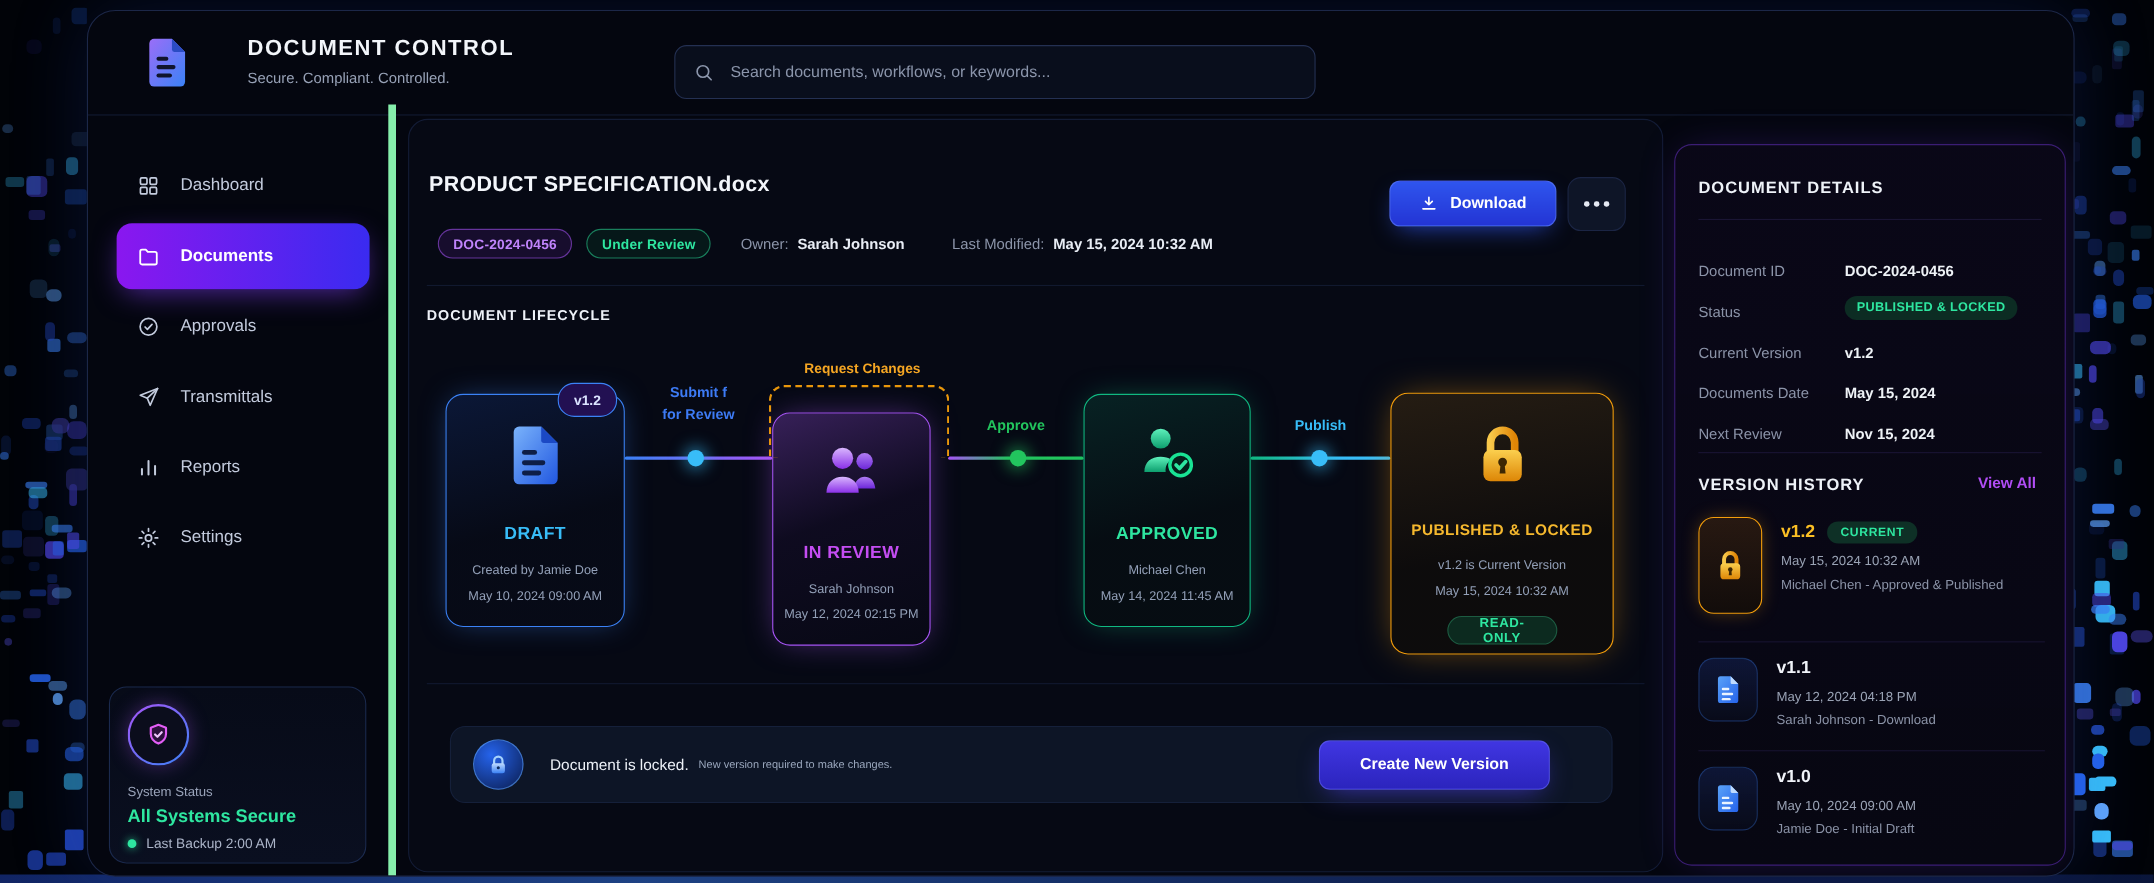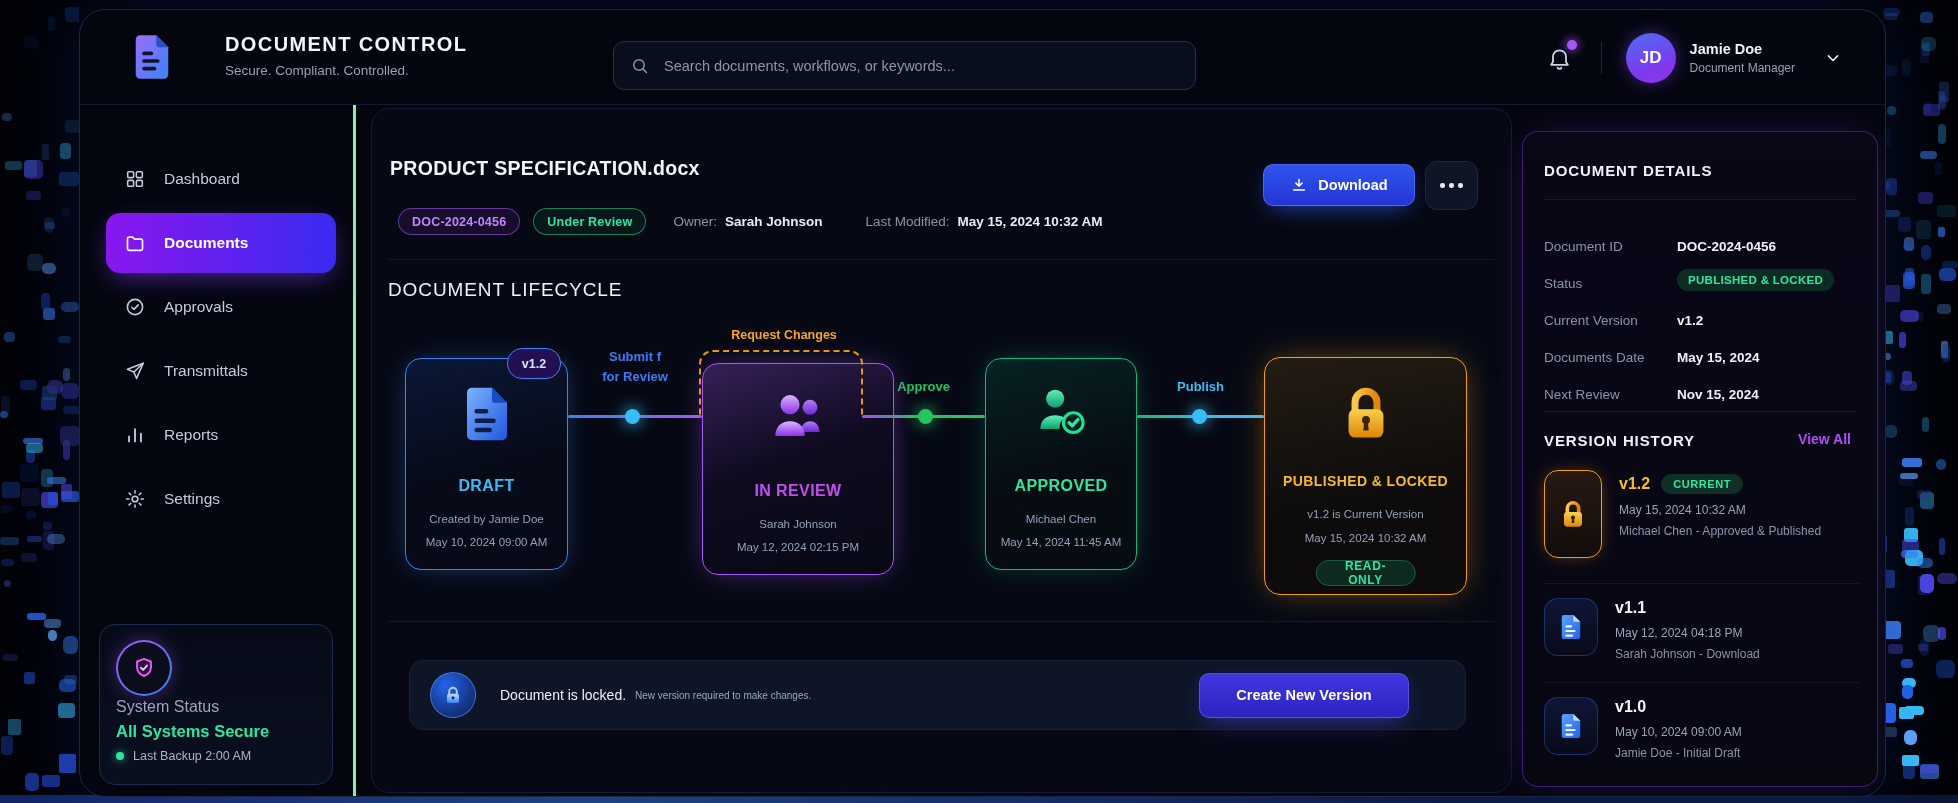--- a/index.html
+++ b/index.html
@@ -39,33 +39,33 @@
   .tr-div{width:1px;height:32px;background:#1d2742;margin:0 24px}
   .avatar{width:50px;height:50px;border-radius:50%;display:flex;align-items:center;justify-content:center;
     background:linear-gradient(160deg,#4f6df5 0%,#7c3aed 65%,#9333ea 100%);color:#fff;font-weight:700;font-size:17px;
     box-shadow:0 0 16px rgba(124,58,237,.5)}
   .user-meta{margin-left:14px}
   .user-name{font-size:14.5px;font-weight:700;color:#eef2f8}
   .user-role{font-size:12px;color:#97a1b6;margin-top:4px}
   .chev{margin-left:28px;display:flex;cursor:pointer}
 
   
-  .sidebar{position:absolute;left:0;top:95px;width:273px;bottom:0;border-right:3px solid #86efac}
+  .sidebar{position:absolute;left:0;top:85px;width:273px;bottom:0;border-right:7px solid #86efac}
   .nav{position:absolute;left:26px;top:44px;width:230px}
   .nav-item{height:60px;display:flex;align-items:center;gap:18px;padding:0 18px;box-sizing:border-box;
     border-radius:14px;color:#c3cbdd;font-size:15.5px;margin-bottom:4px;cursor:pointer}
   .nav-item svg{flex:none}
   .nav-item.active{background:linear-gradient(90deg,#8a17ef,#3a2bf0);color:#fff;font-weight:700;
     box-shadow:0 8px 26px -6px rgba(124,58,237,.65)}
   .sys-card{position:absolute;left:19px;bottom:11px;width:234px;height:161px;box-sizing:border-box;
     border:1px solid #1b2a4e;border-radius:16px;background:linear-gradient(180deg,#070b18,#0a0f20);padding:15px 16px}
   .sys-ring{width:52px;height:52px;border-radius:50%;border:2px solid transparent;display:flex;align-items:center;justify-content:center;
     background:linear-gradient(#0b0d1c,#0b0d1c) padding-box,linear-gradient(140deg,#a855f7,#3b82f6) border-box;
     box-shadow:0 0 18px rgba(168,85,247,.35)}
-  .sys-title{margin-top:2px;font-size:16px;color:#9aa4ba}
+  .sys-title{margin-top:17px;font-size:12px;color:#9aa4ba}
   .sys-status{margin-top:6px;font-size:16.5px;font-weight:700;color:#2ee6a0}
   .sys-backup{margin-top:8px;font-size:12.5px;color:#aab3c7;display:flex;align-items:center;gap:9px}
   .g-dot{width:8px;height:8px;border-radius:50%;background:#2ee6a0;box-shadow:0 0 8px rgba(46,230,160,.8)}
 
   
   .main-card{position:absolute;left:291px;top:98px;width:1139px;height:683px;
     border:1px solid #131c36;border-radius:18px;background:rgba(9,13,26,.55)}
   .doc-title{position:absolute;left:18px;top:48px;font-size:19.5px;font-weight:700;color:#f3f6fb;letter-spacing:.3px}
   .btn-download{position:absolute;right:96px;top:55px;width:150px;height:40px;border-radius:10px;
     background:linear-gradient(180deg,#2f55ee,#2334d4);border:1px solid rgba(99,130,246,.55);
@@ -78,32 +78,32 @@
   .badge{height:27px;box-sizing:border-box;display:flex;align-items:center;padding:0 13px;border-radius:14px;
     font-size:12.5px;font-weight:700;letter-spacing:.2px}
   .badge.docid{color:#c084fc;border:1px solid rgba(168,85,247,.55);background:rgba(88,28,135,.22)}
   .badge.review{color:#2ee6a0;border:1px solid rgba(46,230,160,.5);background:rgba(6,40,30,.5)}
   .meta-pair{display:flex;gap:8px;font-size:13.5px;margin-left:14px}
   .meta-pair .lab{color:#8b94a9}
   .meta-pair .val{color:#e8edf5;font-weight:600}
   .hdiv{position:absolute;left:16px;right:16px;height:1px;background:#11192f}
   .div1{top:150px}
   .div2{top:512px}
-  .lc-heading{position:absolute;left:16px;top:170px;font-size:19px;font-weight:400;color:#eef2f8;letter-spacing:.9px}
+  .lc-heading{position:absolute;left:16px;top:170px;font-size:13px;font-weight:700;color:#eef2f8;letter-spacing:.9px}
 
   
   .stage{position:absolute;border-radius:16px;border:1.5px solid;box-sizing:border-box;text-align:center;z-index:3}
   .s-icon{position:absolute;top:22px;left:0;right:0;display:flex;justify-content:center}
   .s-title{position:absolute;top:118px;width:100%;font-size:16px;font-weight:700;letter-spacing:.4px}
   .s-l1{position:absolute;top:154px;width:100%;font-size:11.5px;color:#93a0b8}
   .s-l2{position:absolute;top:177px;width:100%;font-size:11.5px;color:#93a0b8}
   .stage.draft{left:33px;top:249px;width:163px;height:212px;border-color:#3b82f6;
     background:linear-gradient(165deg,rgba(37,99,235,.16),rgba(8,12,26,.4) 55%);box-shadow:0 0 28px -8px rgba(59,130,246,.55)}
   .stage.draft .s-title{color:#38bdf8}
-  .stage.review{left:330px;top:254px;width:192px;height:212px;border-color:#a855f7;
+  .stage.review{left:330px;top:266px;width:144px;height:212px;border-color:#a855f7;
     background:linear-gradient(160deg,rgba(168,85,247,.30),rgba(88,28,135,.10) 45%,rgba(10,8,22,.35));
     box-shadow:0 0 30px -8px rgba(168,85,247,.6)}
   .stage.review .s-title{color:#c44df2}
   .stage.approved{left:613px;top:249px;width:152px;height:212px;border-color:#10b981;
     background:linear-gradient(165deg,rgba(16,185,129,.14),rgba(6,18,16,.4) 55%);box-shadow:0 0 28px -8px rgba(16,185,129,.5)}
   .stage.approved .s-title{color:#2ee6a0}
   .stage.published{left:892px;top:248px;width:203px;height:238px;border-color:#f59e0b;
     background:linear-gradient(170deg,rgba(245,158,11,.13),rgba(20,14,4,.5) 60%);box-shadow:0 0 34px -8px rgba(245,158,11,.55)}
   .stage.published .s-title{color:#f5b82e;font-size:14px;top:115px}
   .stage.published .s-l1{top:150px}
@@ -364,42 +364,20 @@
     </div>
     <div class="search">
       <span style="display:flex">
         <svg width="20" height="20" viewBox="0 0 24 24" fill="none" stroke="#8b95ab" stroke-width="1.8" stroke-linecap="round">
           <circle cx="10.8" cy="10.8" r="6.3"></circle>
             <path d="m15.6 15.6 4.2 4.2"></path>
           </svg>
       </span>
       <input type="text" value="" placeholder="Search documents, workflows, or keywords..." style="">
     </div>
-    <div class="top-right">
-      <div class="bell-wrap">
-        <svg width="27" height="27" viewBox="0 0 24 24" fill="none" stroke="#cdd5e4" stroke-width="1.6" stroke-linejoin="round" stroke-linecap="round">
-          <path d="M17.8 15.2v-4.7a5.8 5.8 0 0 0-11.6 0v4.7l-1.6 2.4h14.8z"></path>
-          <path d="M10.3 20.2a1.9 1.9 0 0 0 3.4 0"></path>
-          </svg>
-        <span class="bell-dot"></span>
-      </div>
-      <span class="tr-div"></span>
-      <div class="avatar">
-        <span>JD</span>
-      </div>
-      <div class="user-meta">
-        <div class="user-name">Jamie Doe</div>
-        <div class="user-role">Document Manager</div>
-      </div>
-      <span class="chev">
-        <svg width="20" height="20" viewBox="0 0 24 24" fill="none" stroke="#e6eaf2" stroke-width="2" stroke-linecap="round" stroke-linejoin="round">
-          <path d="m6.5 9.5 5.5 5.5 5.5-5.5"></path>
-          </svg>
-      </span>
-    </div>
   </div>
 
   <div class="sidebar">
     <div class="nav">
       <div class="nav-item">
         <svg width="22" height="22" viewBox="0 0 24 24" fill="none" stroke="currentColor" stroke-width="1.7">
           <rect x="4" y="4" width="6.5" height="6.5" rx="1.3"></rect>
             <rect x="13.5" y="4" width="6.5" height="6.5" rx="1.3"></rect>
           <rect x="4" y="13.5" width="6.5" height="6.5" rx="1.3"></rect>
             <rect x="13.5" y="13.5" width="6.5" height="6.5" rx="1.3"></rect>

